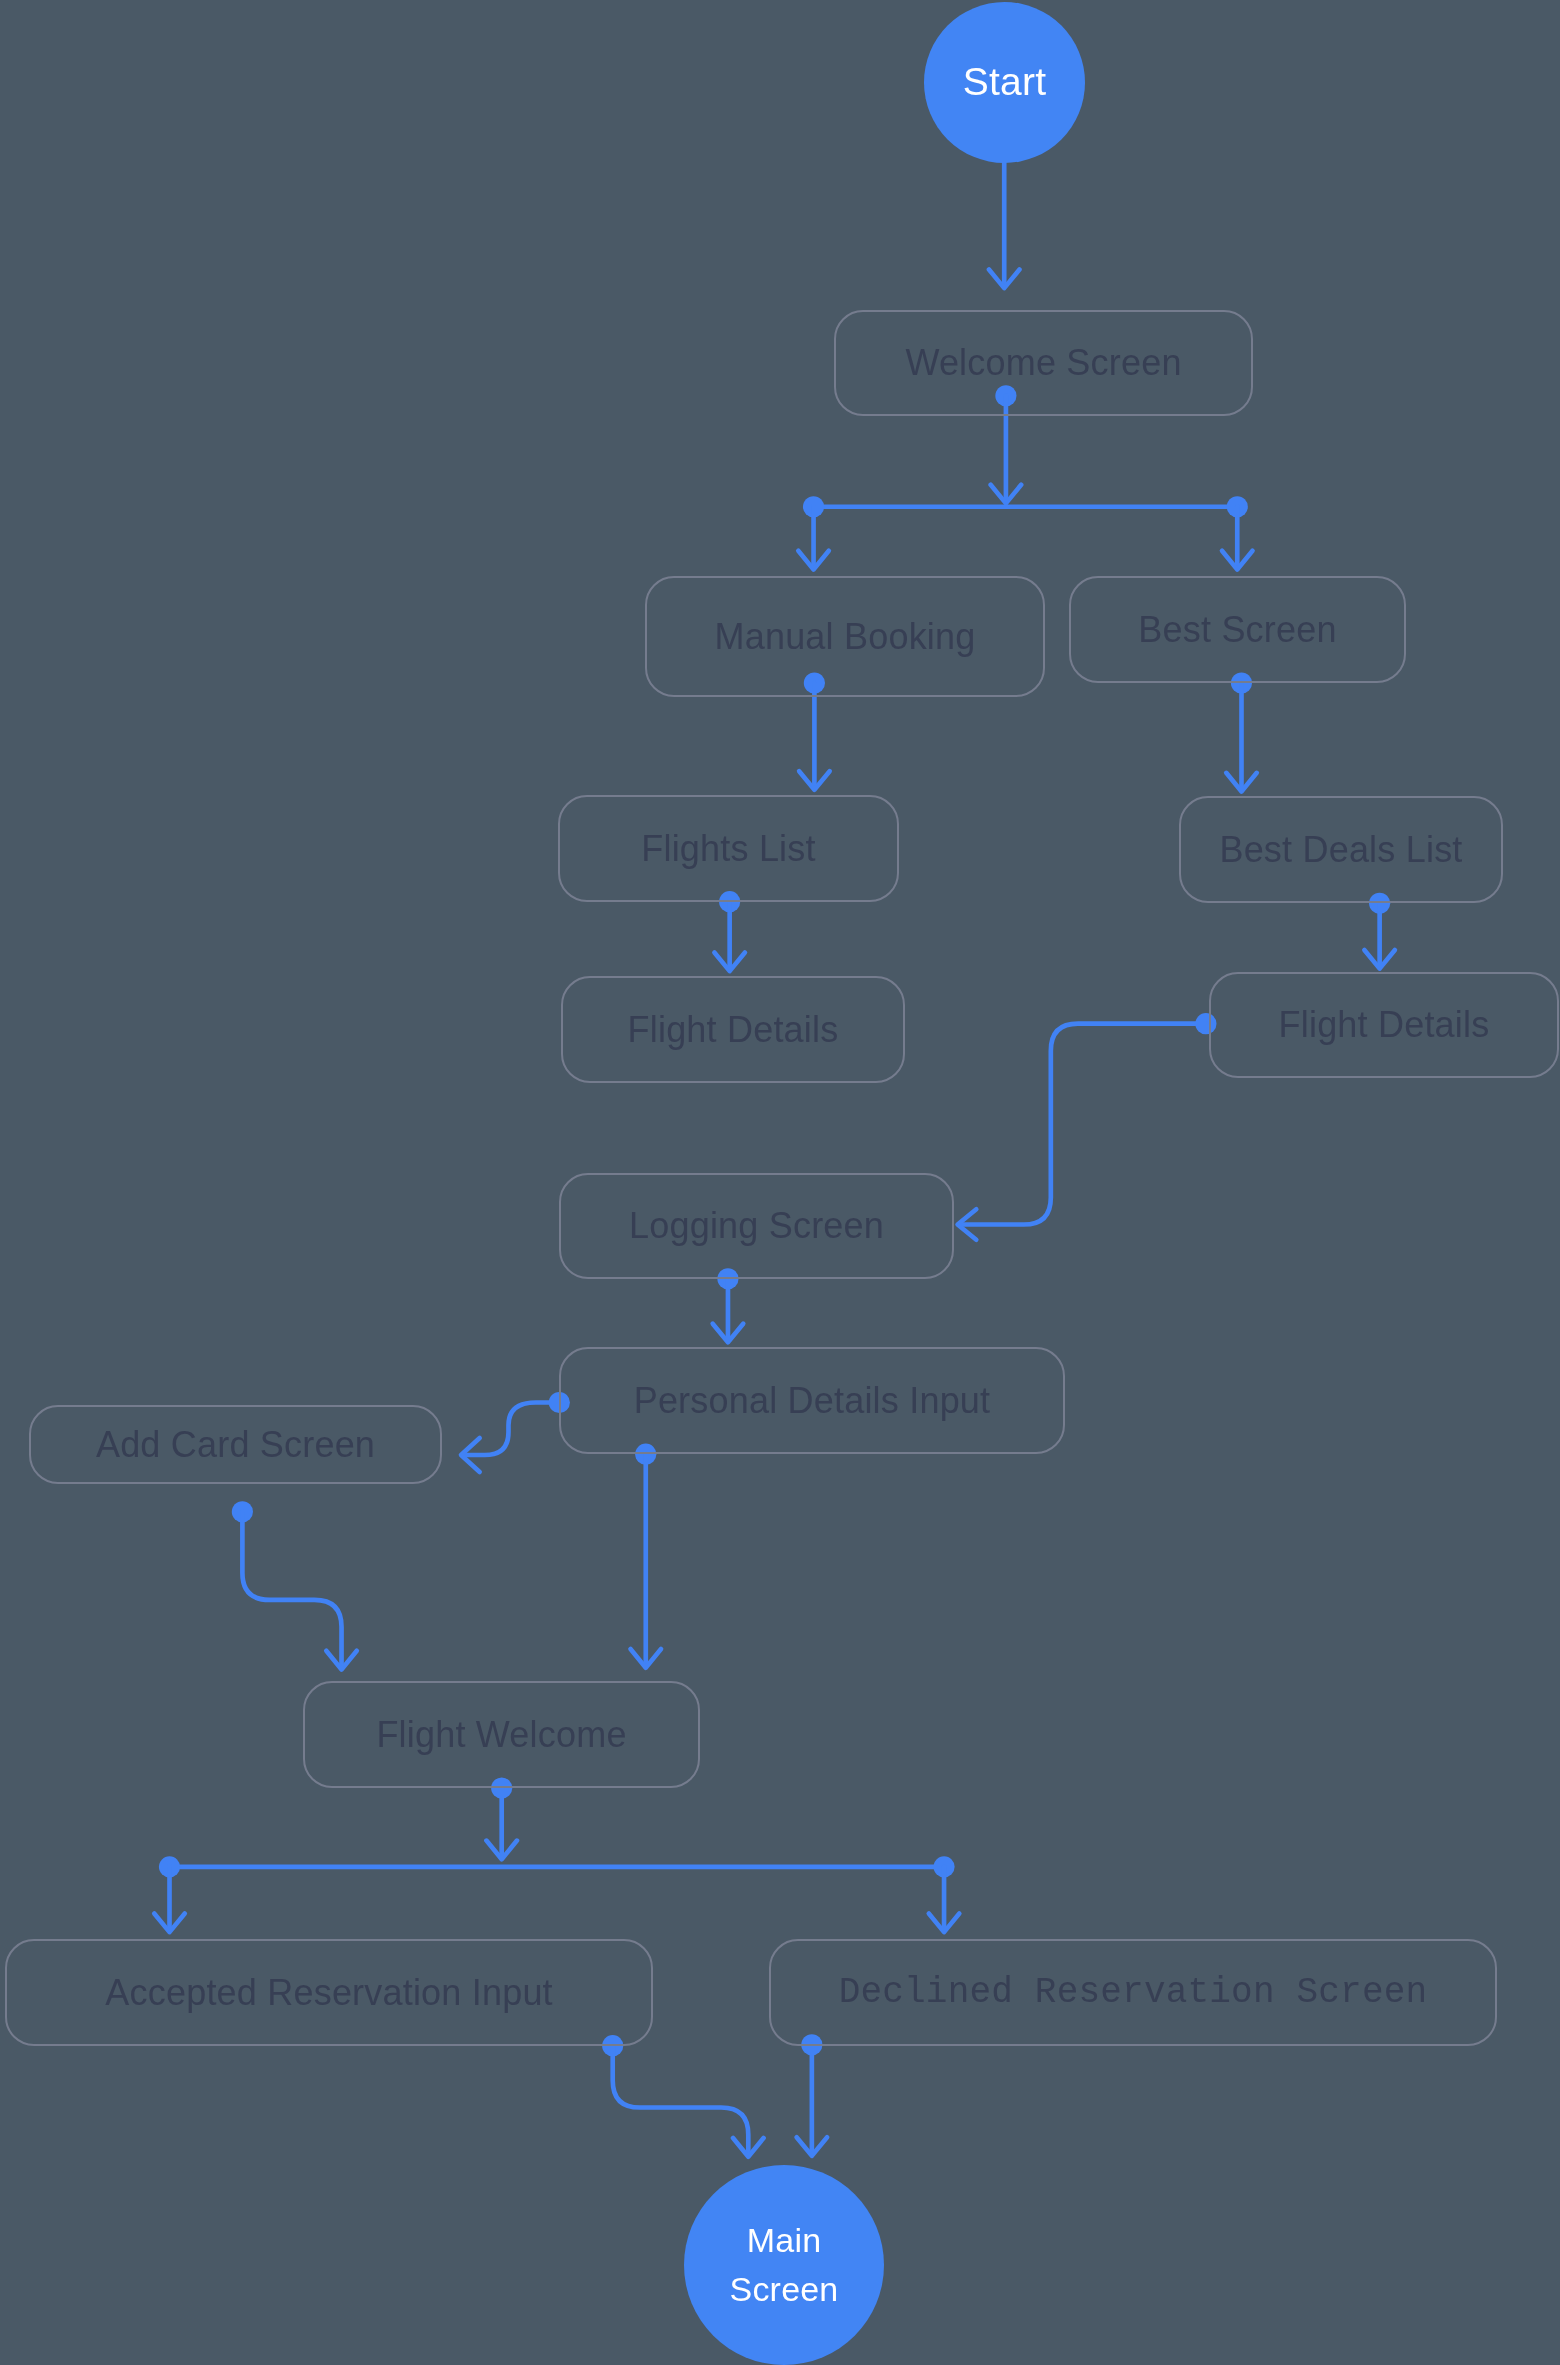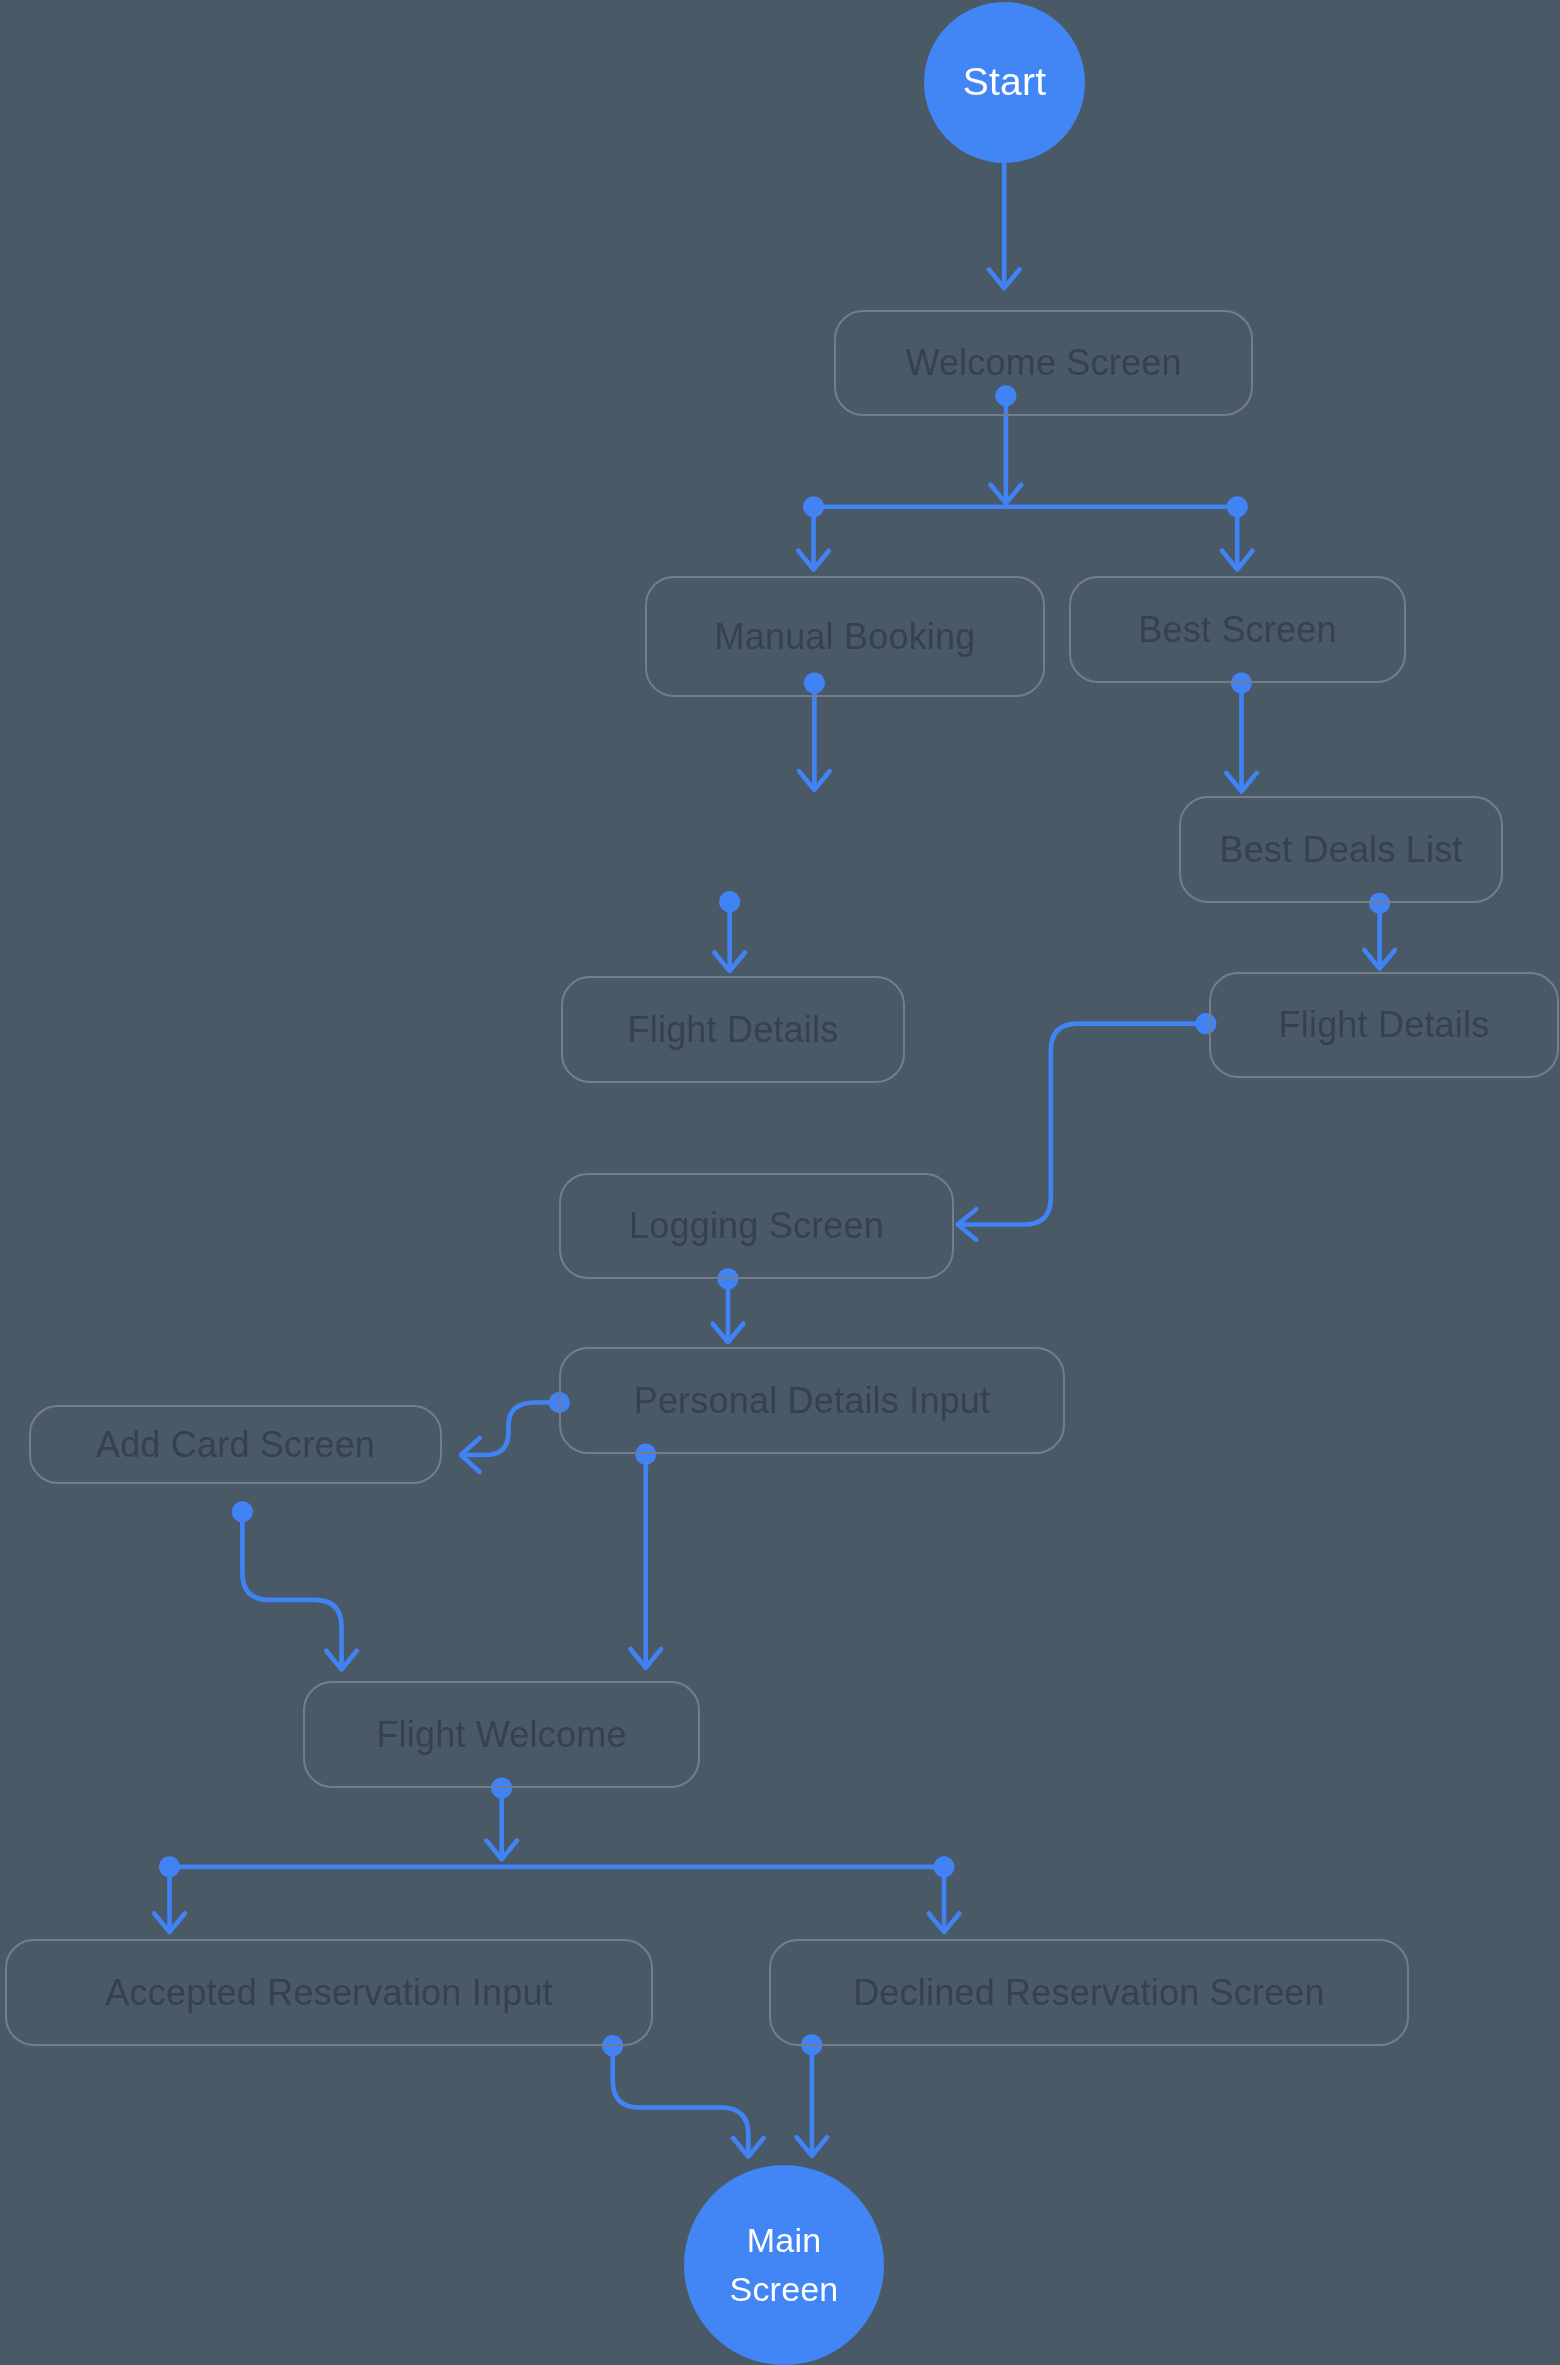--- a/index.html
+++ b/index.html
@@ -164,20 +164,23 @@
   </div>
 
   <div class="node box" style="left:645px;top:576px;width:400px;height:121px;">
     <span class="label">Manual Booking</span>
   </div>
 
   <div class="node box" style="left:1069px;top:576px;width:337px;height:107px;">
     <span class="label">Best Screen</span>
   </div>
 
+  <div class="node box" style="left:558px;top:795px;width:341px;height:107px;">
+    <span class="label">Flights List</span>
+  </div>
 
   <div class="node box" style="left:1179px;top:796px;width:324px;height:107px;">
     <span class="label">Best Deals List</span>
   </div>
 
   <div class="node box" style="left:561px;top:976px;width:344px;height:107px;">
     <span class="label">Flight Details</span>
   </div>
 
   <div class="node box" style="left:1209px;top:972px;width:350px;height:106px;">
@@ -197,21 +200,21 @@
   </div>
 
   <div class="node box" style="left:303px;top:1681px;width:397px;height:107px;">
     <span class="label">Flight Welcome</span>
   </div>
 
   <div class="node box" style="left:5.1px;top:1939px;width:648px;height:107px;">
     <span class="label">Accepted Reservation Input</span>
   </div>
 
-  <div class="node box" style="left:769px;top:1939px;width:640px;height:107px;">
+  <div class="node box" style="left:769px;top:1939px;width:728px;height:107px;font-family:Liberation Mono, monospace;">
     <span class="label">Declined Reservation Screen</span>
   </div>
 
   <div class="node terminal" id="node-main" style="left:684px;top:2165px;width:200px;height:200px;">
     <span class="label">Main Screen</span>
   </div>
 
 </div>
 
 

